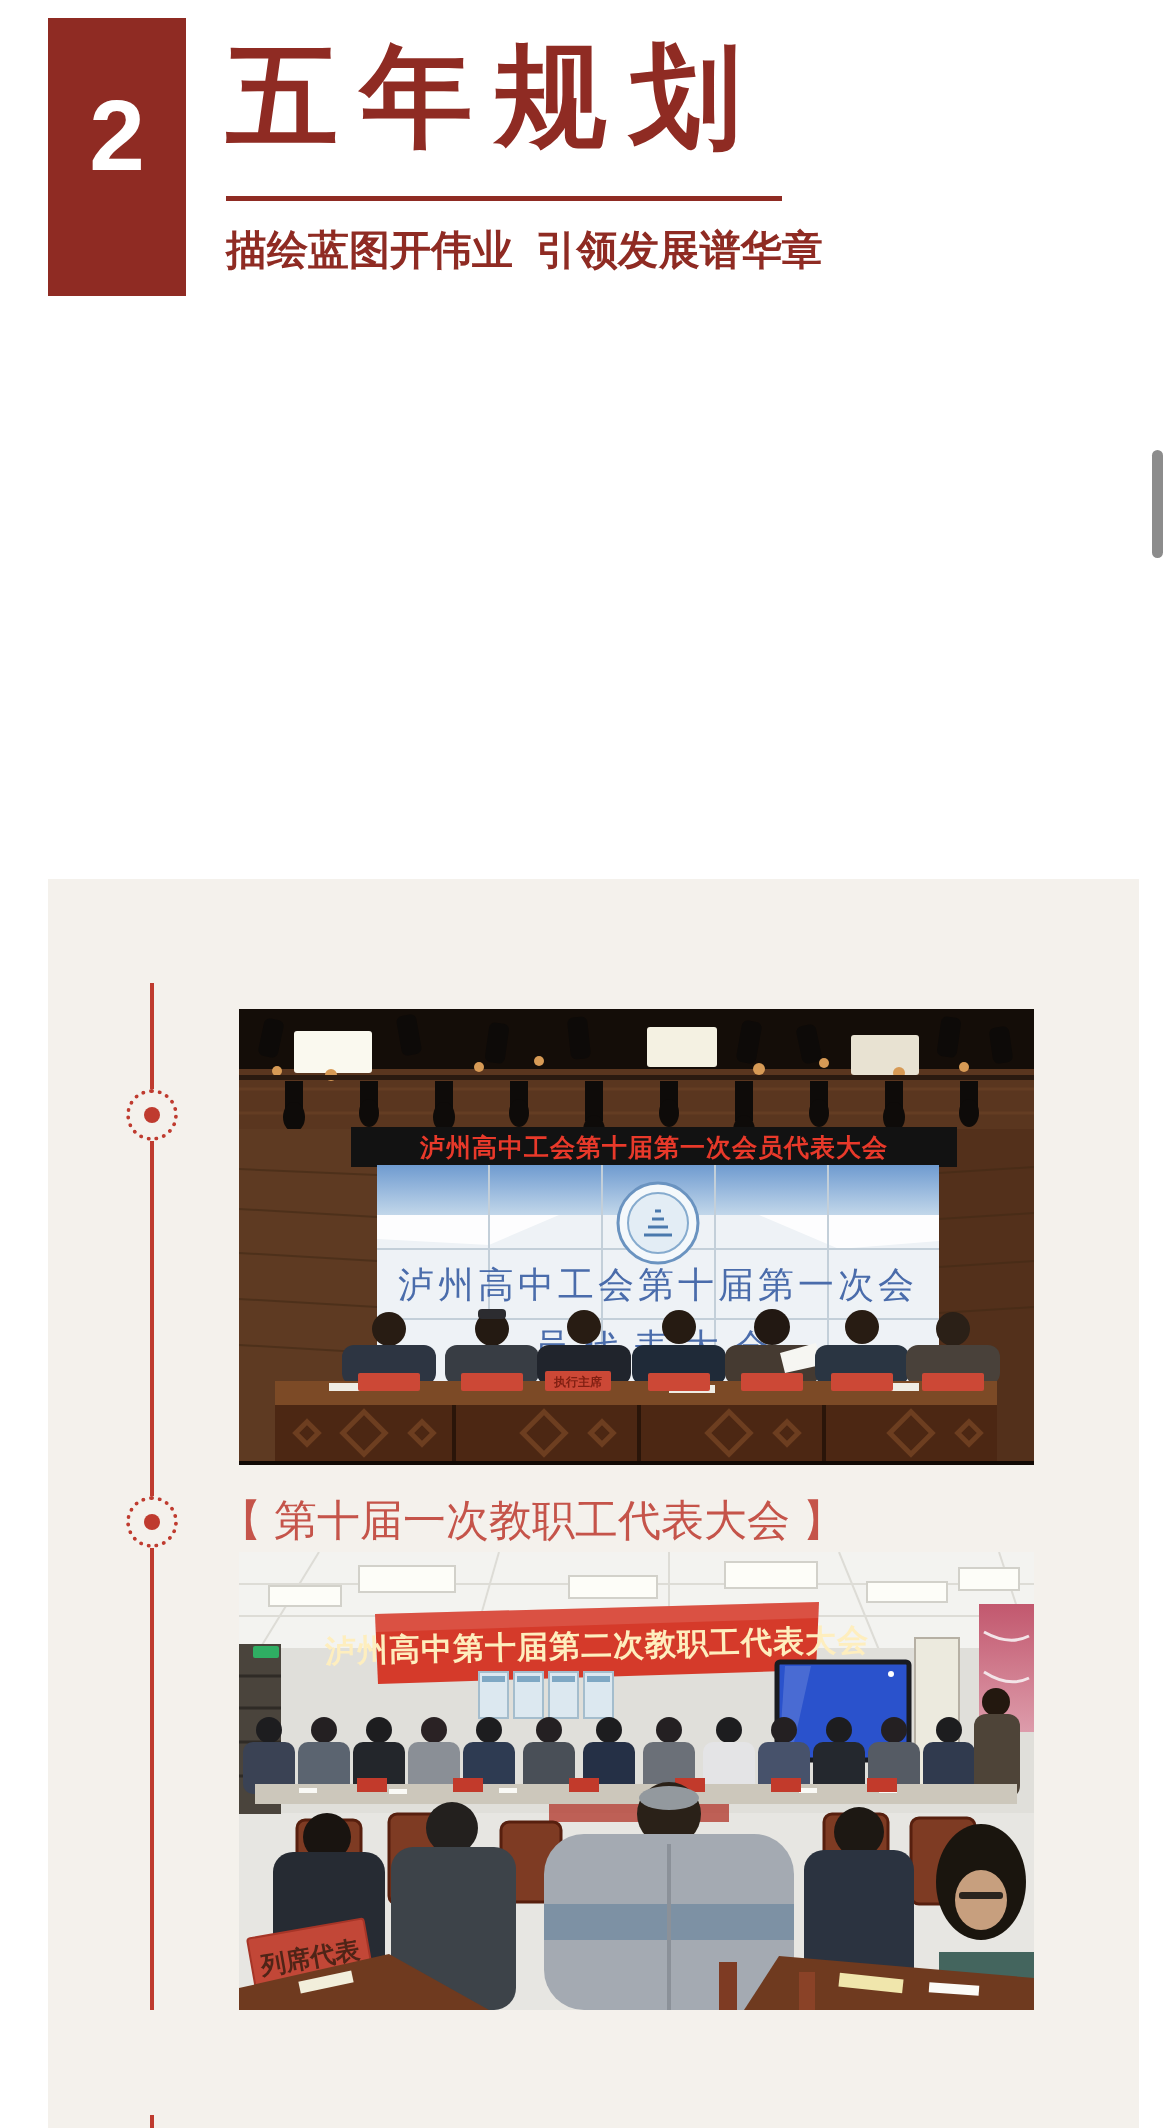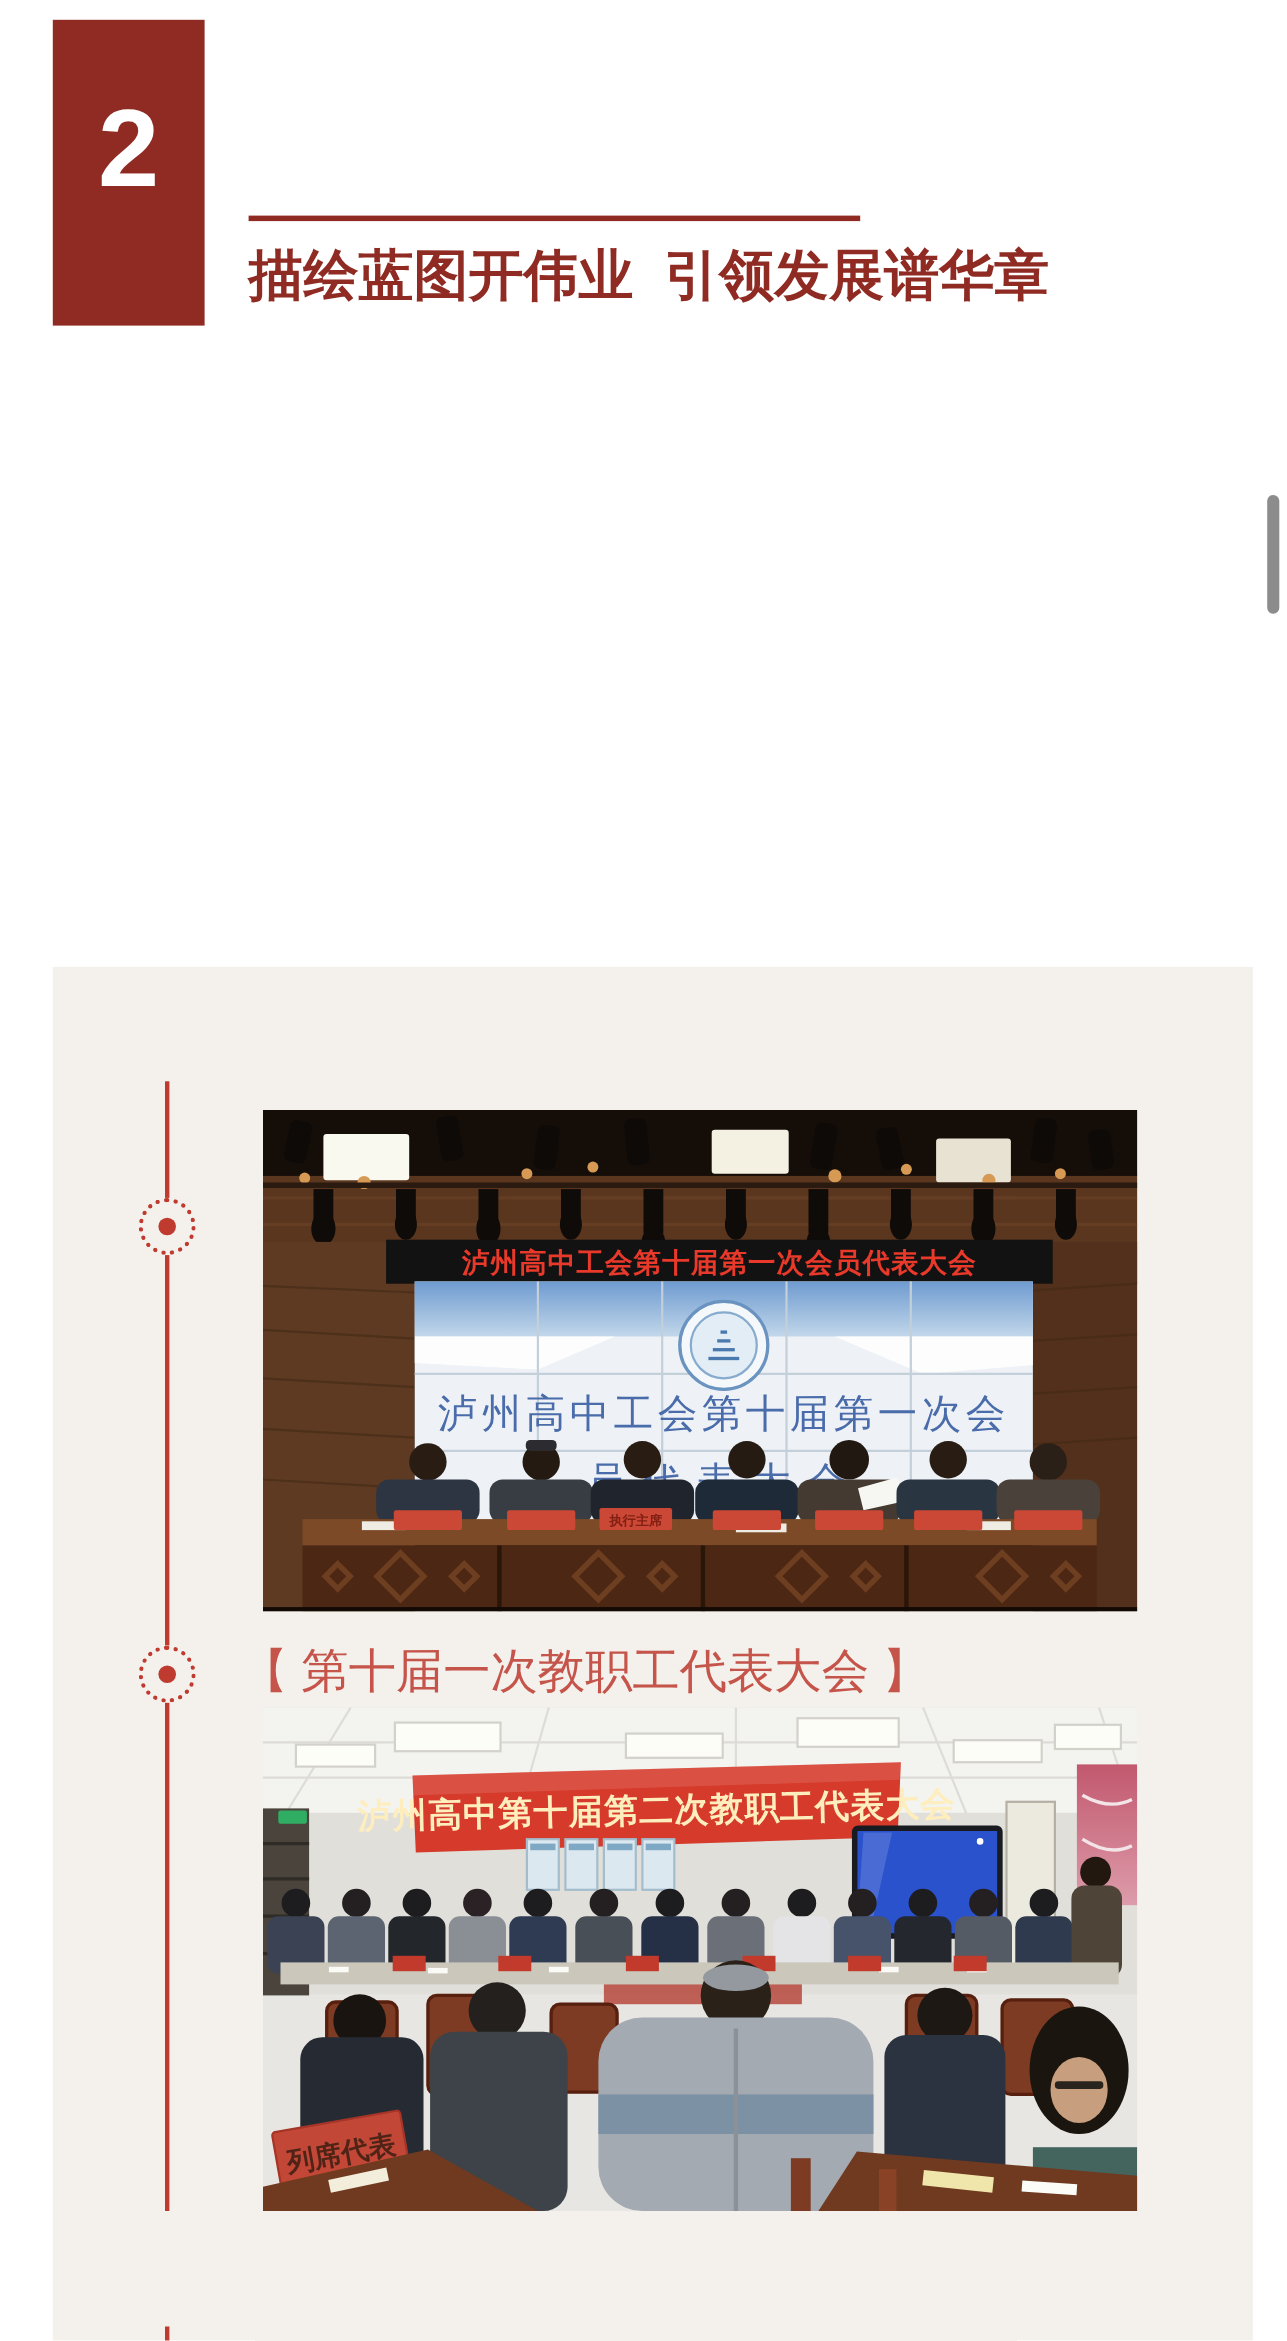--- a/index.html
+++ b/index.html
@@ -11,21 +11,21 @@
   body{font-family:"Liberation Sans", sans-serif;}
   .page{position:relative;width:1170px;height:2128px;background:var(--page-bg);overflow:hidden;}
 
   
   .num-block{position:absolute;left:48px;top:18px;width:138px;height:278px;background:var(--header-red);
     display:flex;align-items:center;justify-content:center;}
   .num-block span{color:#fff;font-size:100px;font-weight:700;transform:translateY(-22px);}
   .title{position:absolute;left:226px;top:32px;font-size:112px;line-height:130px;font-weight:700;
     color:var(--header-red);letter-spacing:0.20em;white-space:nowrap;}
   .divider{position:absolute;left:226px;top:196px;width:556px;height:5px;background:var(--header-red);}
-  .subtitle{position:absolute;left:226px;top:224px;font-size:50px;line-height:52px;font-weight:600;
+  .subtitle{position:absolute;left:226px;top:224px;font-size:41px;line-height:52px;font-weight:600;
     color:var(--header-red);white-space:pre;}
 
   
   .para{position:absolute;left:112px;top:408px;width:963px;font-size:50px;line-height:72px;
     color:var(--text-dark);text-align:justify;text-indent:93px;}
   .para .seg-red{color:var(--para-red);font-weight:700;}
 
   
   .scrollbar-thumb{position:absolute;left:1152px;top:450px;width:11px;height:108px;border-radius:6px;
     background:var(--scrollbar);}
@@ -50,20 +50,21 @@
   .caption.c1{top:616px;} .caption.c2{top:1176px;}
 </style>
 </head>
 <body>
 
 <div class="page">
 
   <div class="num-block">
     <span>2</span>
   </div>
+  <div class="title">五年规划</div>
   <div class="divider"></div>
   <div class="subtitle">描绘蓝图开伟业  引领发展谱华章</div>
 
 
   <div class="scrollbar-thumb"></div>
 
   <div class="card">
     <div class="tl-seg a"></div>
     <div class="tl-dot one">
         <i></i>

